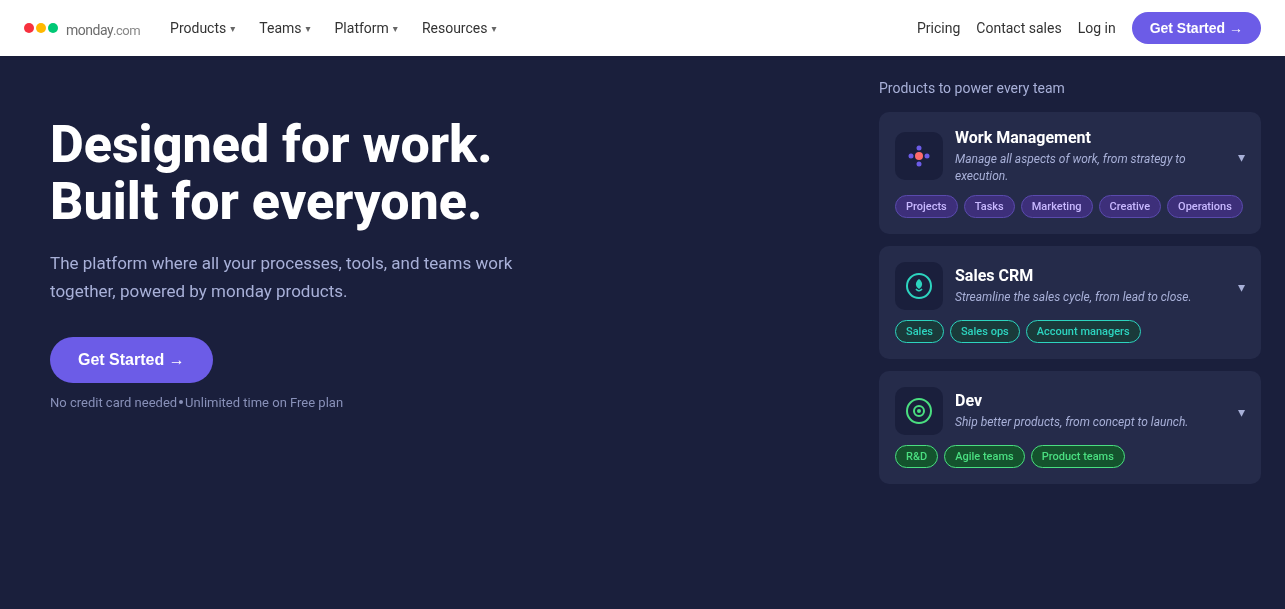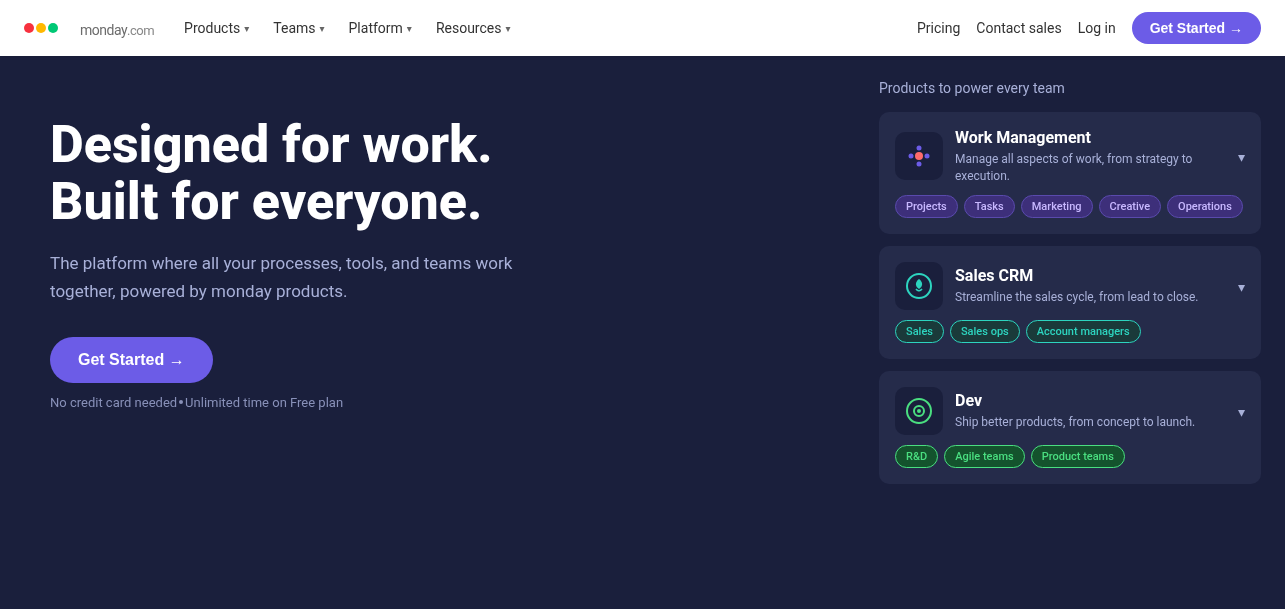--- a/index.html
+++ b/index.html
@@ -13,21 +13,21 @@
       align-items: center;
       padding: 0 24px;
       gap: 8px;
       box-shadow: 0 1px 3px rgba(0,0,0,0.1);
       position: relative;
       z-index: 10;
     }
     .logo-area {
       display: flex;
       align-items: center;
-      gap: 18px;
+      gap: 4px;
       margin-right: 12px;
     }
     .logo-dots {
       display: flex;
       gap: 2px;
       margin-right: 4px;
     }
     .dot {
       width: 10px;
       height: 10px;
@@ -192,20 +192,21 @@
     .product-name {
       font-size: 16px;
       font-weight: 700;
       color: #ffffff;
       margin-bottom: 4px;
     }
     .product-desc {
       font-size: 12px;
       color: #a8b0d8;
       line-height: 1.4;
+      font-style: italic;
     }
     .product-chevron {
       color: #a8b0d8;
       font-size: 14px;
       margin-top: 2px;
     }
     .product-tags {
       display: flex;
       flex-wrap: wrap;
       gap: 6px;

